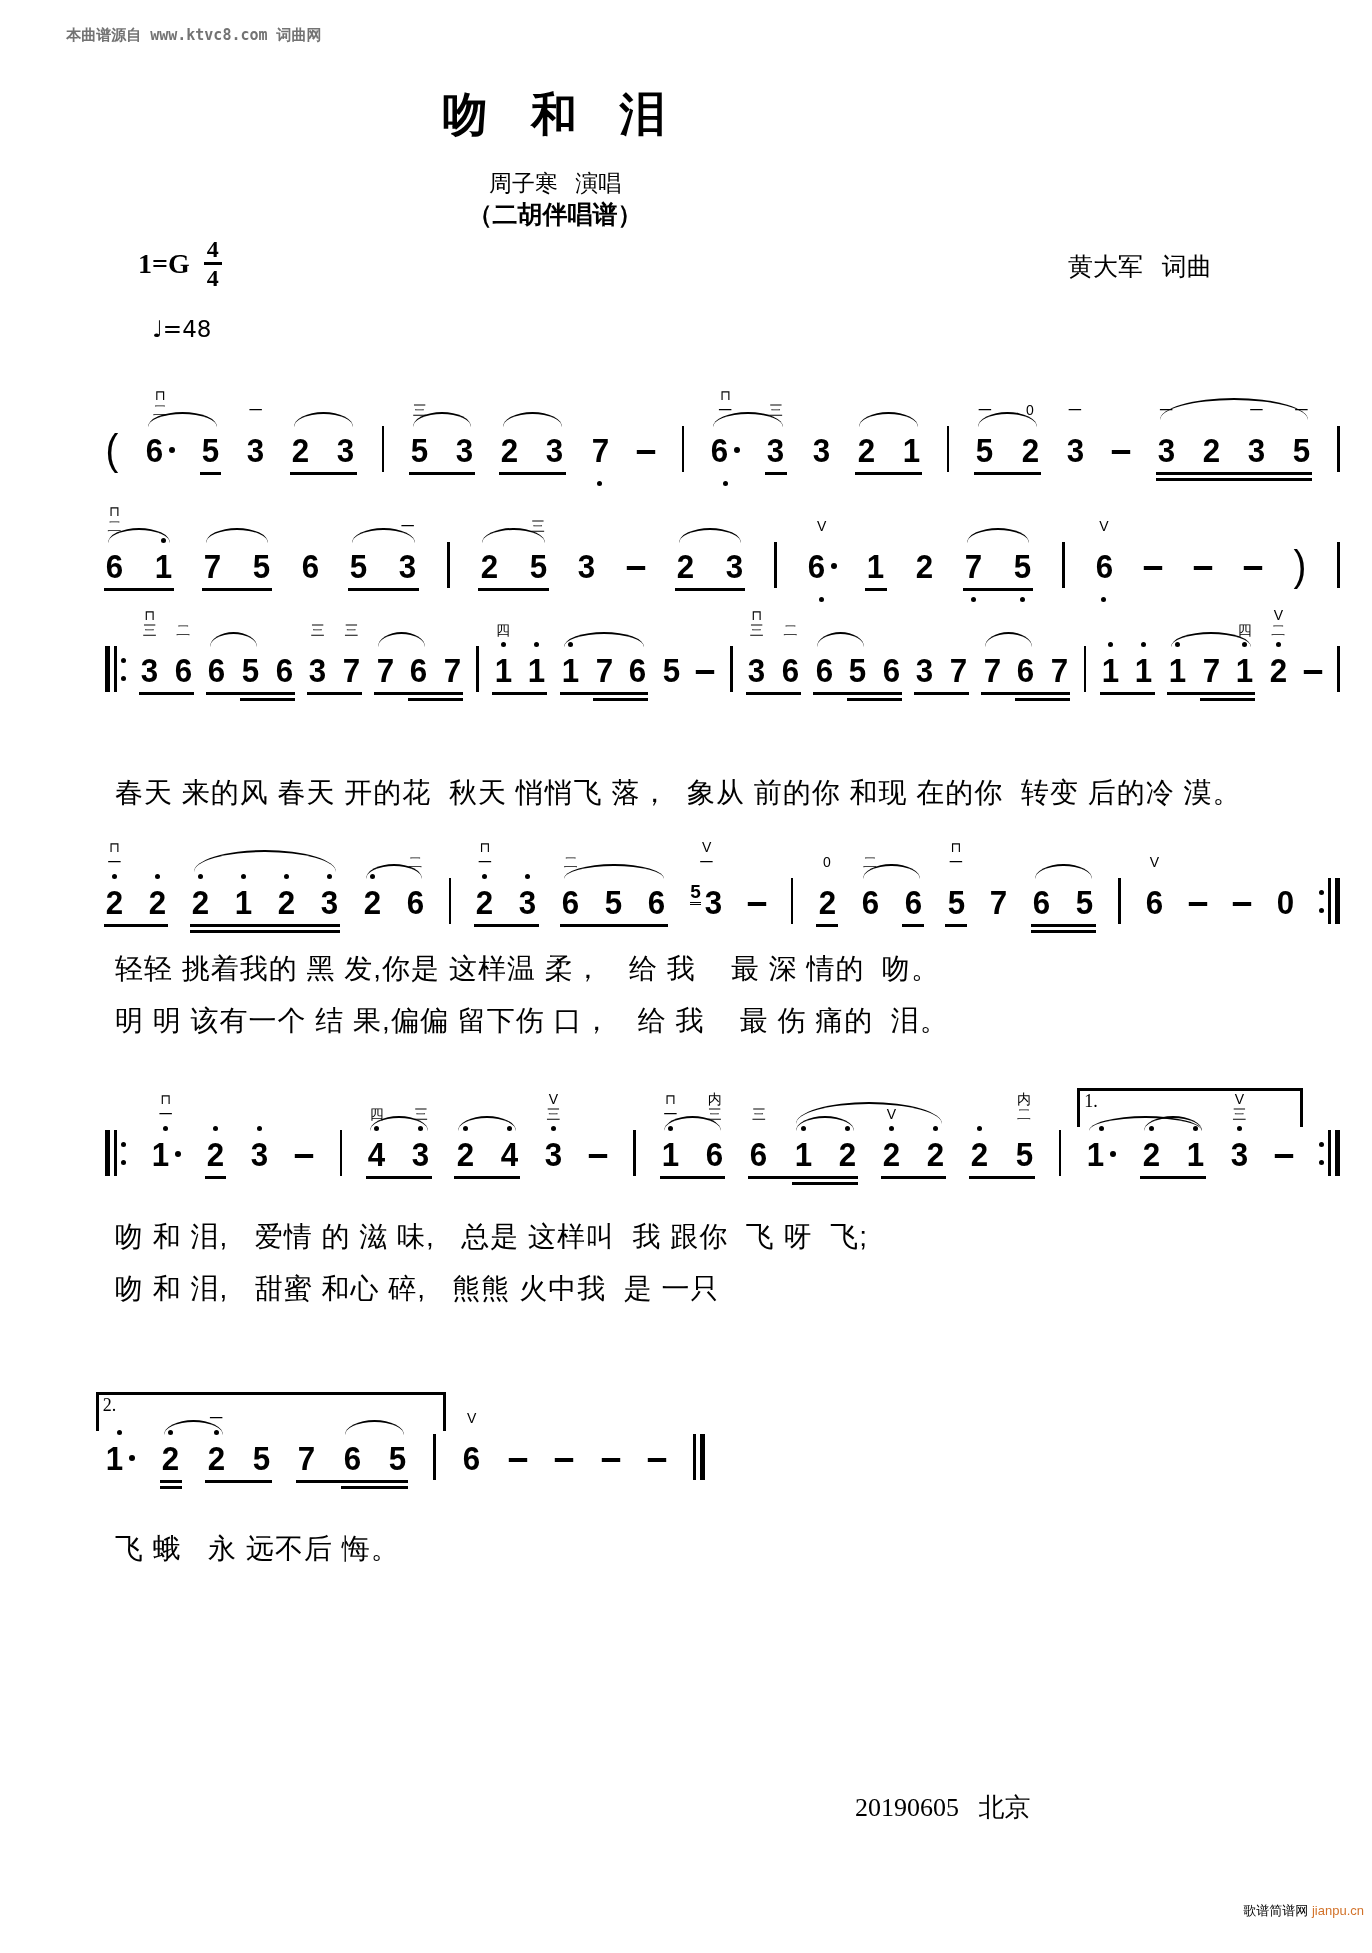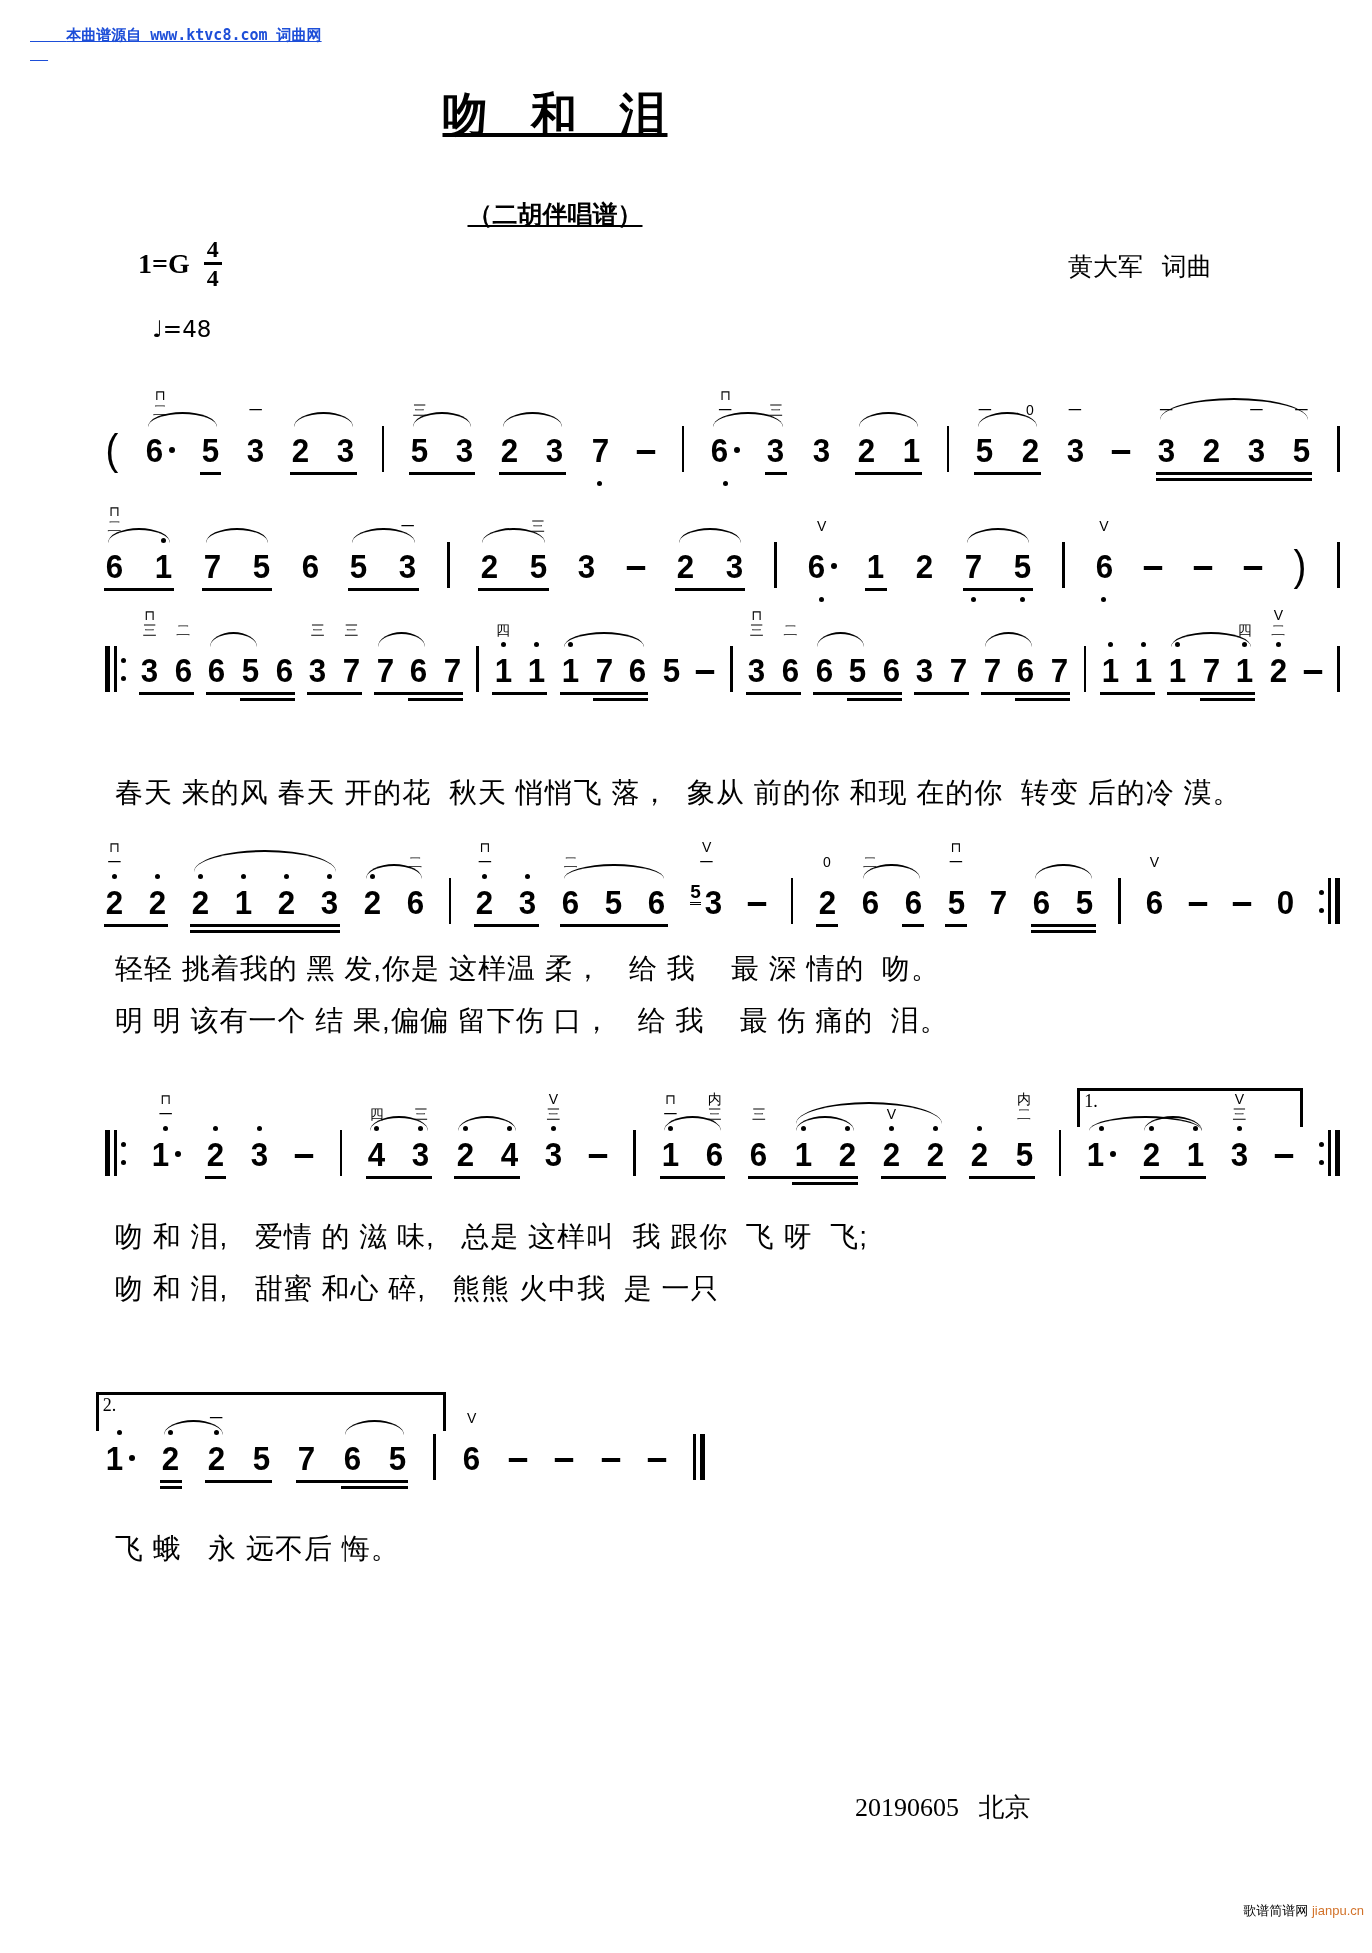--- a/index.html
+++ b/index.html
@@ -1,20 +1,20 @@
 <!DOCTYPE html>
 <html><head>
 <meta charset="utf-8">
 <style>
   html,body{margin:0;padding:0;background:#e8e8e8;}
   .page{position:relative;width:1372px;height:1953px;background:#ffffff;margin:0 auto;
         font-family:"Liberation Sans",sans-serif;color:#000;overflow:hidden;}
   .abs{position:absolute;}
   .wm-top{top:8px;left:30px;font:700 15px "DejaVu Sans Mono",monospace;white-space:pre;}
-  .hdrwrap{left:0;width:1110px;text-align:center;white-space:pre;text-decoration:underline;}
+  .hdrwrap{left:0;width:1110px;text-align:center;white-space:pre;}
   .title{top:84px;font:700 46px "Liberation Serif",serif;letter-spacing:2px;}
   .singer{top:168px;font:400 23px "Liberation Serif",serif;}
   .subtitle{top:198px;font:700 25px "Liberation Serif",serif;}
   .keysig{left:138px;top:236px;display:flex;align-items:center;gap:14px;font:700 28px "Liberation Serif",serif;}
   .ts{display:inline-flex;flex-direction:column;align-items:center;font:700 24px "Liberation Serif",serif;line-height:26px;}
   .tst{border-bottom:3px solid #000;padding:0 3px;}
   .tempo{left:152px;top:316px;font:400 23px "DejaVu Sans",sans-serif;white-space:pre;}
   .credit{left:1068px;top:250px;font:400 25px "Liberation Serif",serif;white-space:pre;}
   .mline{position:absolute;left:105px;width:1235px;height:120px;display:flex;
          justify-content:space-between;align-items:flex-start;}
@@ -47,25 +47,26 @@
   .lyr{left:115px;font:400 28px "Liberation Sans",sans-serif;white-space:pre;letter-spacing:1px;}
   .sidenote{left:905px;top:1418px;font:400 29px "Liberation Sans",sans-serif;line-height:41px;white-space:pre;}
   .footer{left:855px;top:1790px;font:400 26px "Liberation Serif",serif;white-space:pre;}
   .wm-bottom{right:8px;top:1902px;font:400 13px "Liberation Sans",sans-serif;}
 </style>
 </head>
 <body>
 
 <div class="page">
 
-  <div class="abs wm-top" style="color: #1d4ed8; text-decoration: underline;">
+  <div class="abs wm-top" style="color: #737373;">
     <span>本曲谱源自 www.ktvc8.com 词曲网</span>
   </div>
 
   <div class="abs hdrwrap title">吻   和   泪</div>
+  <div class="abs hdrwrap singer">周子寒   演唱</div>
   <div class="abs hdrwrap subtitle">（二胡伴唱谱）</div>
 
   <div class="abs keysig">
     <span>1=G</span>
     <span class="ts">
       <span class="tst">4</span>
       <span class="tsb">4</span>
     </span>
   </div>
 

